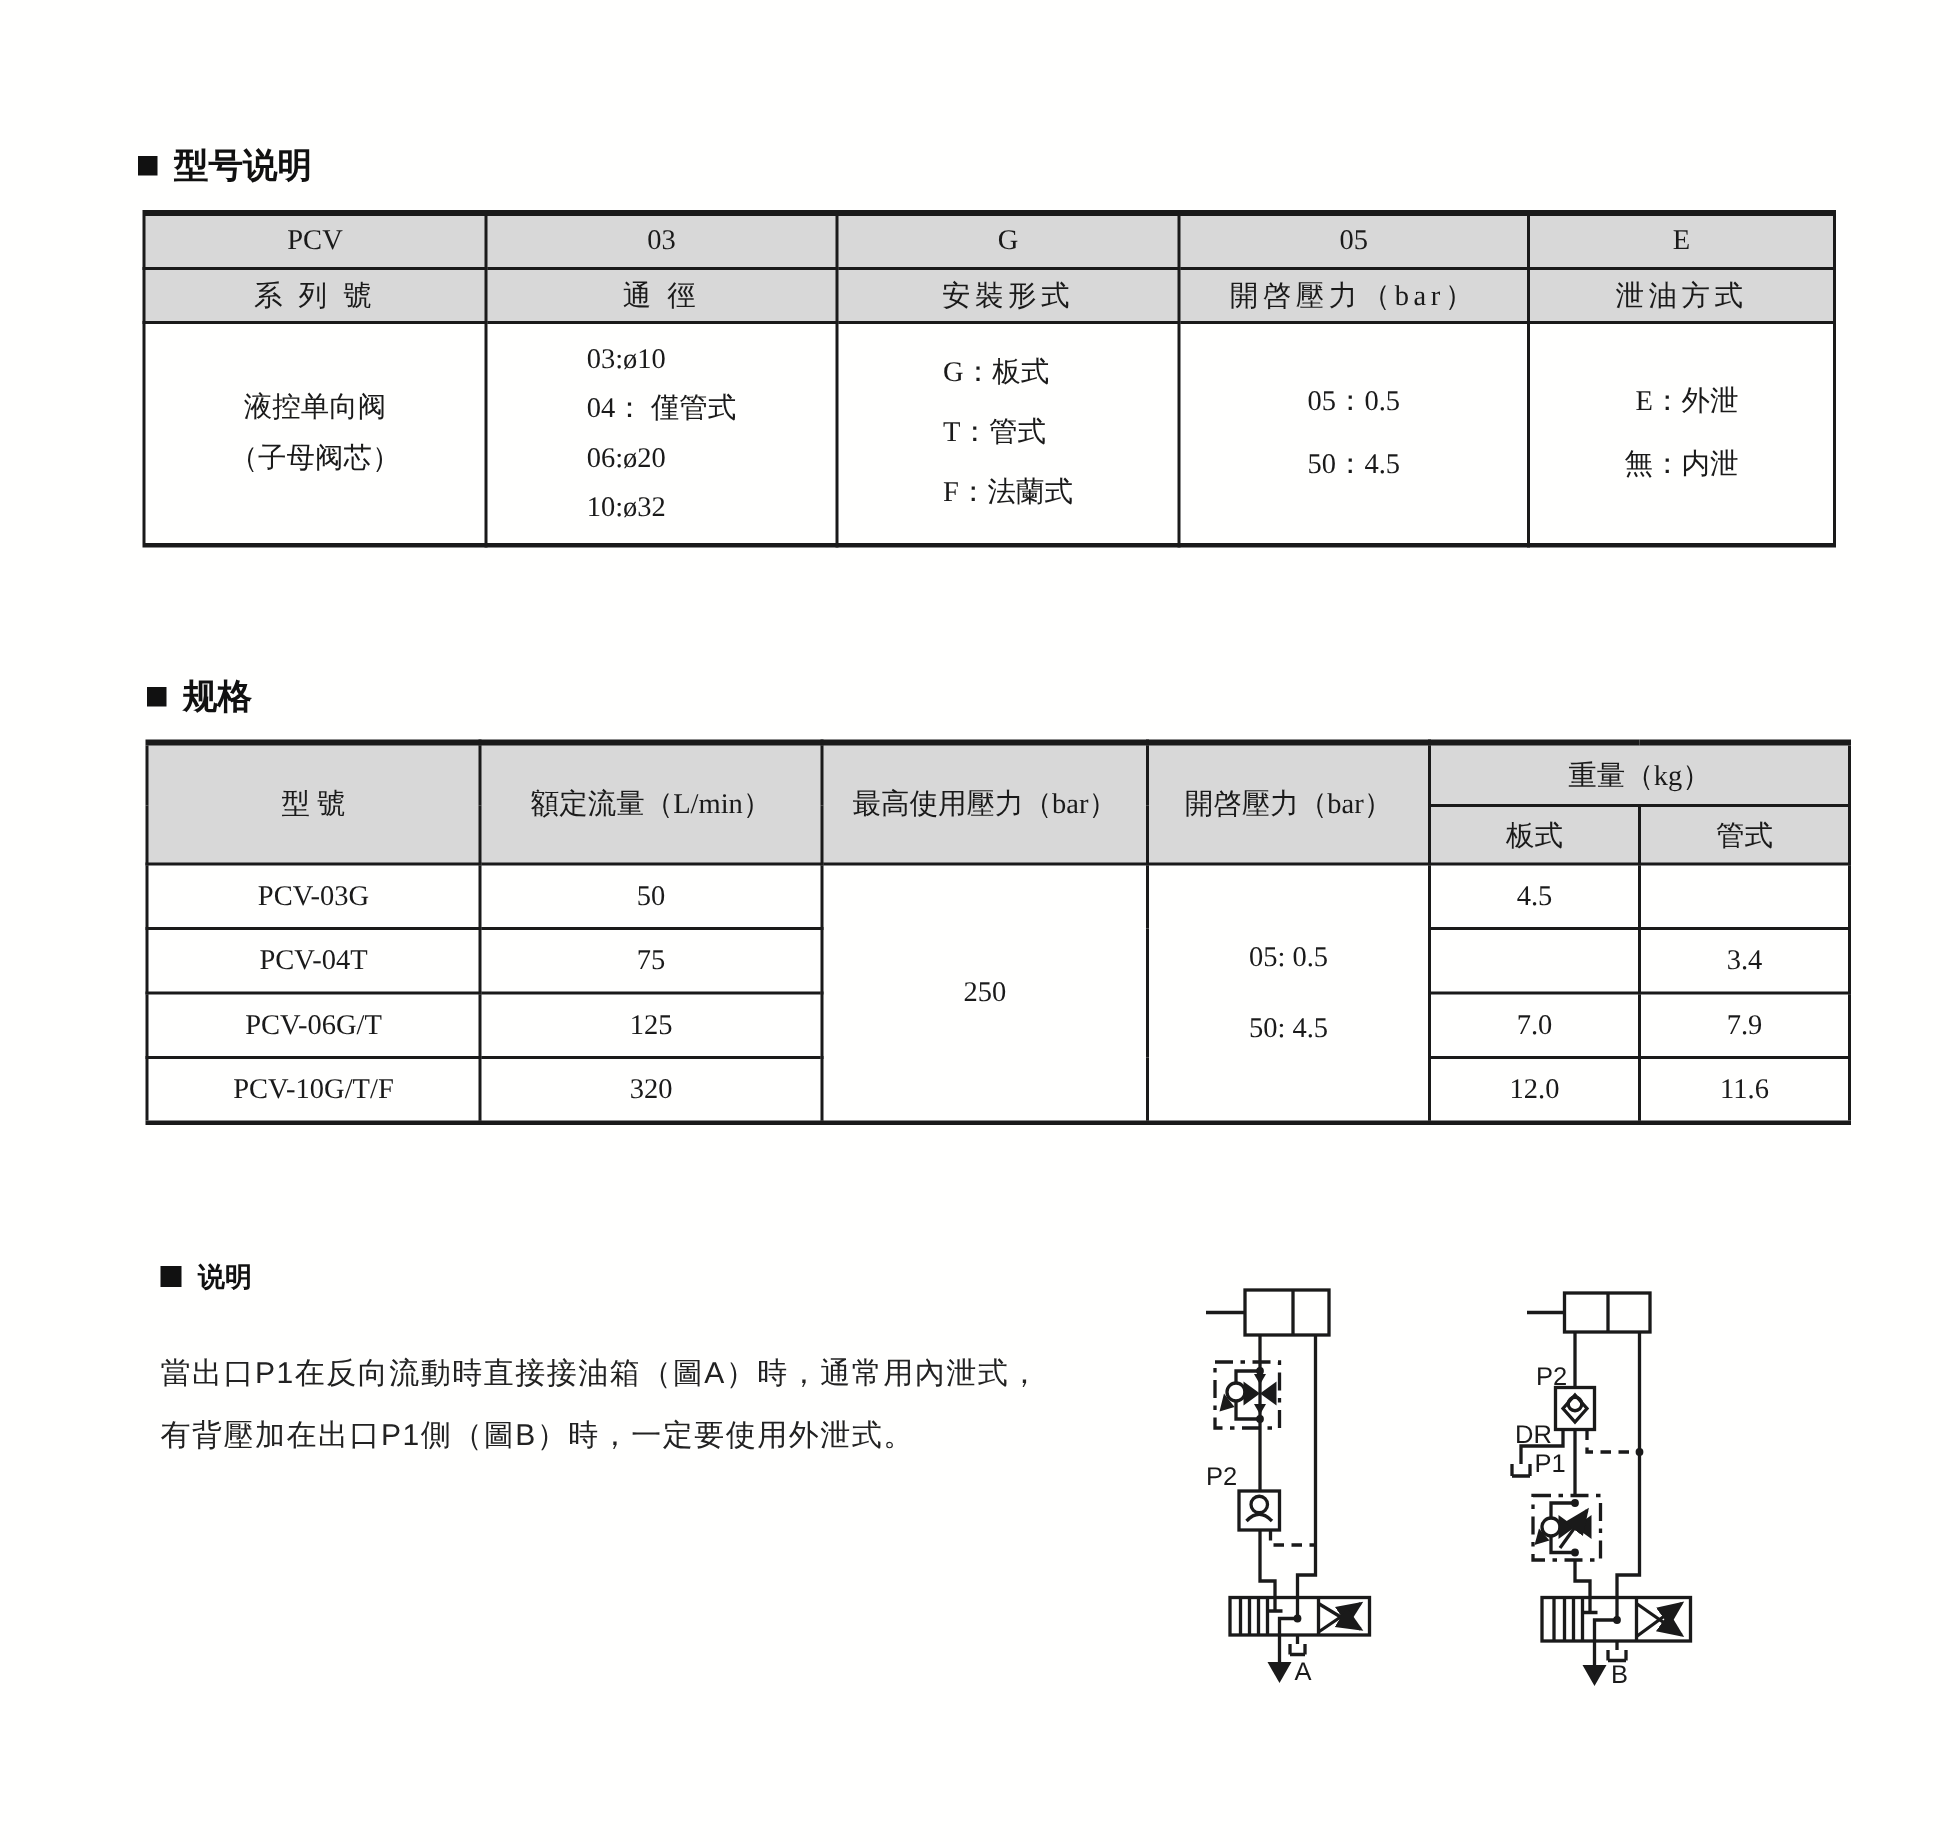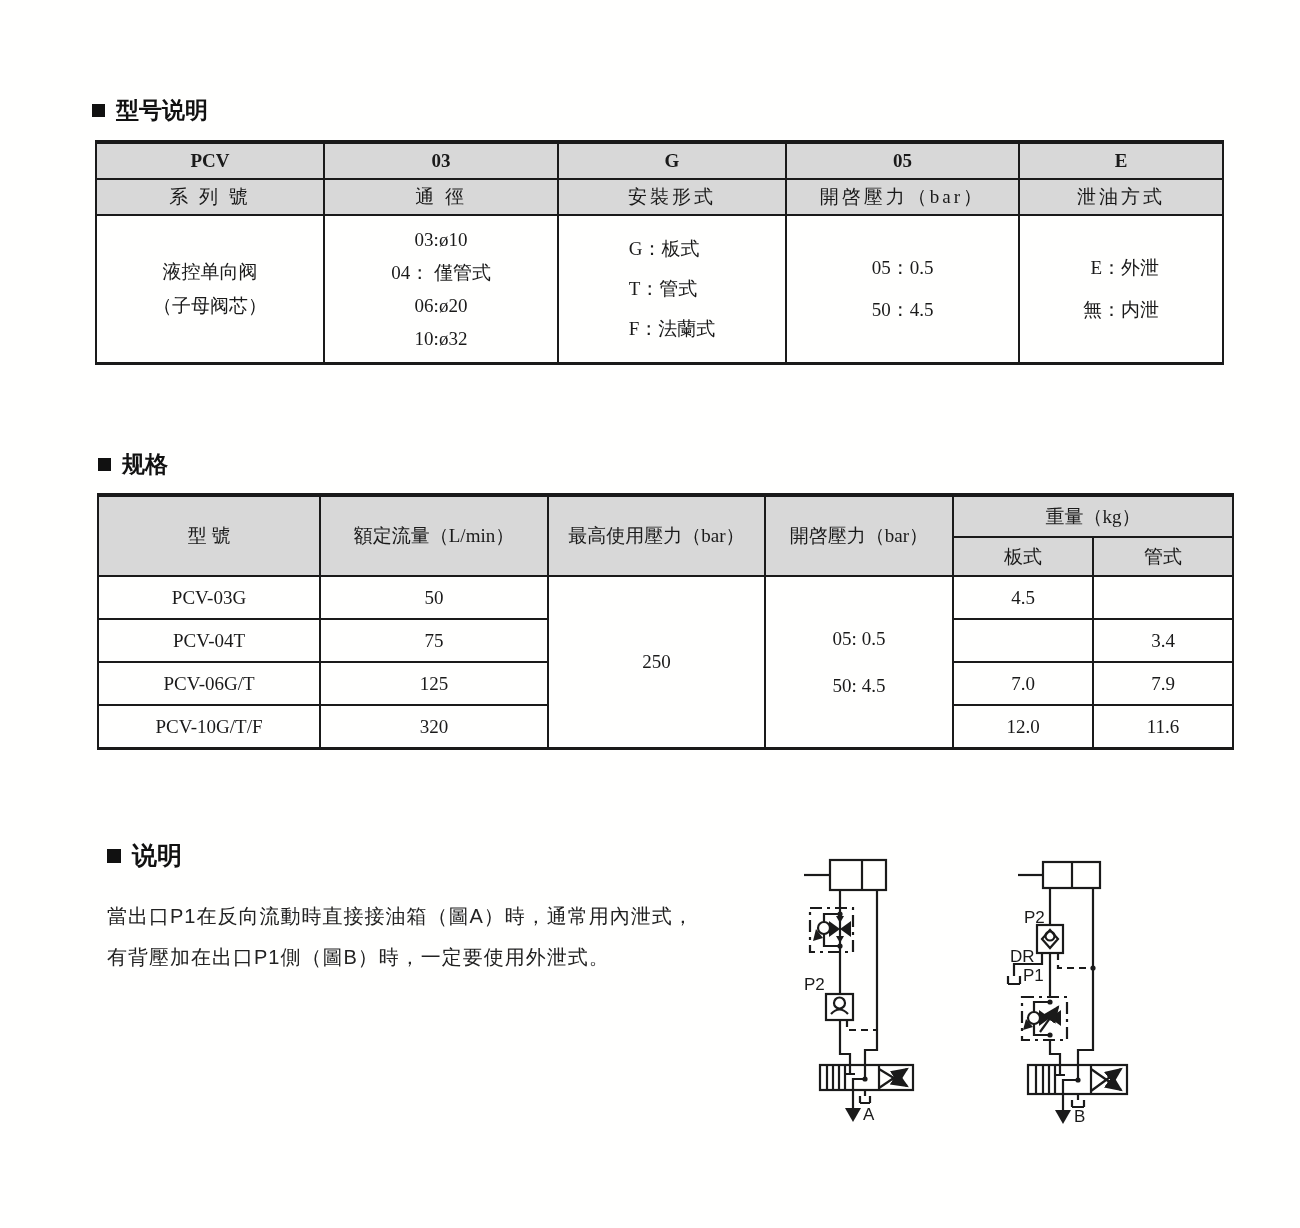--- a/index.html
+++ b/index.html
@@ -15,24 +15,24 @@
   table{border-collapse:collapse;table-layout:fixed;position:absolute;
     font-family:"Liberation Serif","DejaVu Serif",serif;color:#1a1a1a;}
   td,th{border:2px solid #1a1a1a;text-align:center;vertical-align:middle;
     font-weight:normal;padding:0;}
   table{border-top:4px solid #1a1a1a;border-bottom:3px solid #1a1a1a;}
   tr.gray th{background:#d8d8d8;}
   .ls3{letter-spacing:3px;}
   .pre{white-space:pre-line;}
   .blk{display:inline-block;text-align:left;white-space:pre-line;}
   #model-table{left:95px;top:140px;width:1127px;font-size:19px;}
-  #model-table tr.code td, #model-table tr.code th{height:34px;font-weight:bold;}
+  #model-table tr.code td, #model-table tr.code th{height:34px;}
   #model-table tr.labels th{height:34px;}
   #model-table tr.body td{height:146px;}
-  .lh33{line-height:33px;text-align:center;} .lh40{line-height:40px;} .lh42{line-height:42px;text-align:right;} .lh34{line-height:34px;}
+  .lh33{line-height:33px;} .lh40{line-height:40px;} .lh42{line-height:42px;text-align:right;} .lh34{line-height:34px;}
   #spec-table{left:97px;top:493px;width:1135px;font-size:19px;}
   #spec-table tr.h1 th{height:39px;}
   #spec-table tr.h2 th{height:37px;}
   #spec-table tr.r td{height:41px;}
   .lh47{line-height:47px;}
   
   #notes-text{position:absolute;left:107px;top:896px;width:640px;
     font-family:"Liberation Sans","DejaVu Sans",sans-serif;font-size:20px;
     line-height:41px;letter-spacing:1px;color:#222;}
   
@@ -139,21 +139,21 @@
     </tr>
     <tr class="r">
       <td>PCV-10G/T/F</td>
       <td>320</td>
       <td>12.0</td>
       <td>11.6</td>
     </tr>
   </tbody>
     </table>
 
-  <div class="sec-head" style="left:85px;top:839px;font-size:25px;padding-left:22px;">
+  <div class="sec-head" style="left:85px;top:839px;font-size:18px;padding-left:22px;">
     <span class="sq" style="width:14px;height:14px;"></span>
     <span>说明</span>
   </div>
 
   <div id="notes-text">
     <div>當出口P1在反向流動時直接接油箱（圖A）時，通常用內泄式，</div>
     <div>有背壓加在出口P1側（圖B）時，一定要使用外泄式。</div>
   </div>
 
   <svg class="diag" style="left:790px;top:852px;" width="190" height="310" viewBox="0 0 190 310">

